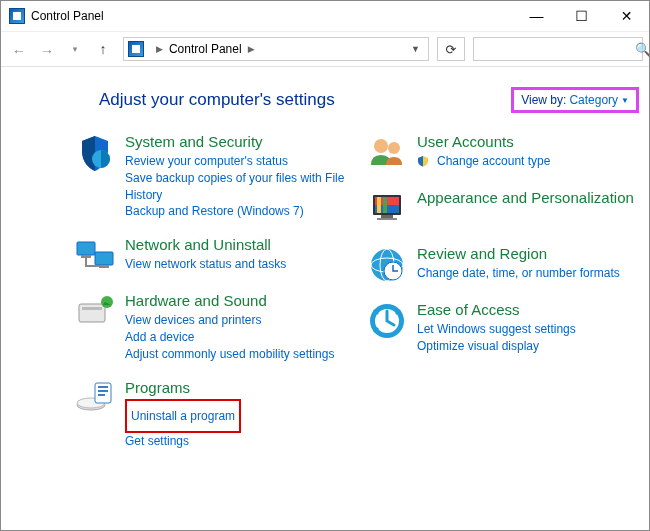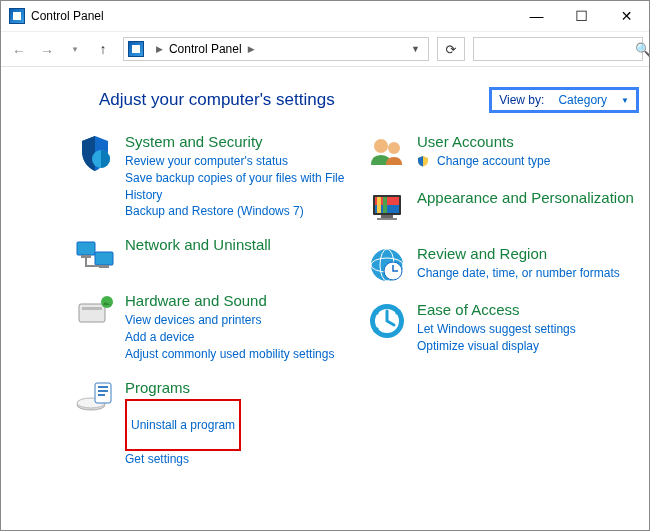--- a/index.html
+++ b/index.html
@@ -21,34 +21,34 @@
 .addrbar .chev { color: #666; font-size: 9px; padding: 0 6px; }
 .addrbar .addrspacer { flex: 1; }
 .addrbar .drop { color: #555; font-size: 9px; padding: 0 4px; }
 .refresh { width: 28px; height: 24px; border: 1px solid #ccc; display:flex;align-items:center;justify-content:center;font-size:13px;color:#333; }
 .searchbox { width: 170px; height: 24px; border: 1px solid #ccc; margin-left: 4px; display: flex; align-items: center; padding: 0 6px; }
 .searchbox input { flex:1; border:none; outline:none; font-size:12px; }
 .searchbox .mag { color:#666; font-size:13px; }
 .content { padding: 20px 10px 10px 50px; margin-left: 24px; }
 .settings-header { display: flex; align-items: center; margin-bottom: 20px; }
 .settings-header h1 { color: #003399; font-weight: 400; font-size: 17px; flex: 1; padding-left: 24px; }
-.viewby { display: flex; align-items: center; border: 3px solid #3b82f6; padding: 3px 7px; gap: 14px; }
+.viewby { display: flex; align-items: center; border: 3px solid #d946ef; padding: 3px 7px; gap: 3px; }
 .viewby .vlabel { color: #003399; font-size: 12px; }
 .viewby .vval { color: #0066cc; font-size: 12px; }
 .viewby .vchev { color: #0066cc; font-size: 8px; }
 .cats { display: flex; gap: 20px; }
 .col { flex: 1; display: flex; flex-direction: column; gap: 16px; }
 .cat { display: flex; gap: 10px; }
 .caticon { width: 40px; height: 40px; flex-shrink: 0; }
 .catbody { flex: 1; }
 .cattitle { color: #15803d; font-size: 15px; line-height: 1.2; margin-bottom: 2px; }
 .catlink { color: #0066cc; font-size: 12px; line-height: 1.4; display: block; }
 .catlink.small { display:flex; align-items:center; gap:8px; }
 .shield { width:12px;height:12px;display:inline-block; }
-.hl { border: 2px solid #d00; padding: 16px 4px; display: inline-block; }
+.hl { border: 2px solid #d00; padding: 7px 4px; display: inline-block; }
 svg { display:block; }
 </style>
 </head>
 <body>
 
 <div class="titlebar">
   <span class="app-icon"></span>
   <span class="title">Control Panel</span>
   <span class="spacer"></span>
   <div class="winbtn">—</div>
@@ -111,20 +111,21 @@
           <svg viewBox="0 0 40 40">
               <rect x="2" y="6" width="18" height="13" rx="1" fill="#2a9ed8" stroke="#1169c9"></rect>
               <rect x="20" y="16" width="18" height="13" rx="1" fill="#2a9ed8" stroke="#1169c9"></rect>
               <rect x="6" y="19" width="10" height="3" fill="#888"></rect>
               <rect x="24" y="29" width="10" height="3" fill="#888"></rect>
               <path d="M11 22 V30 H29 V32" stroke="#888" stroke-width="2" fill="none"></path>
             </svg>
         </div>
         <div class="catbody">
           <div class="cattitle">Network and Uninstall</div>
+          <a class="catlink">View network status and tasks</a>
         </div>
       </div>
 
       <div class="cat">
         <div class="caticon">
           <svg viewBox="0 0 40 40">
               <rect x="4" y="12" width="26" height="18" rx="2" fill="#e8e8e8" stroke="#999"></rect>
               <rect x="7" y="15" width="20" height="3" fill="#bbb"></rect>
               <circle cx="32" cy="10" r="6" fill="#44b04a"></circle>
               <path d="M30 10 l-2 3 h8 z" fill="#2d8a32"></path>

